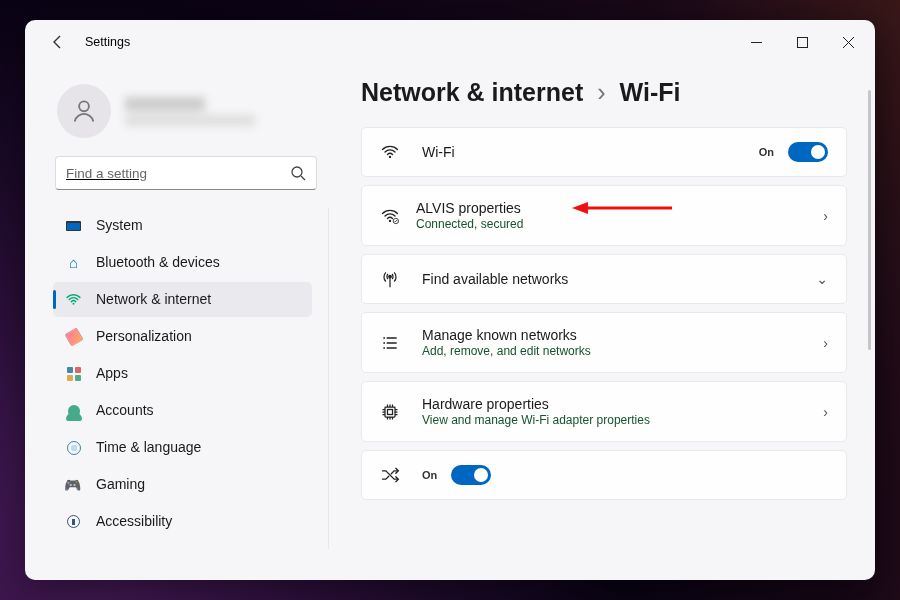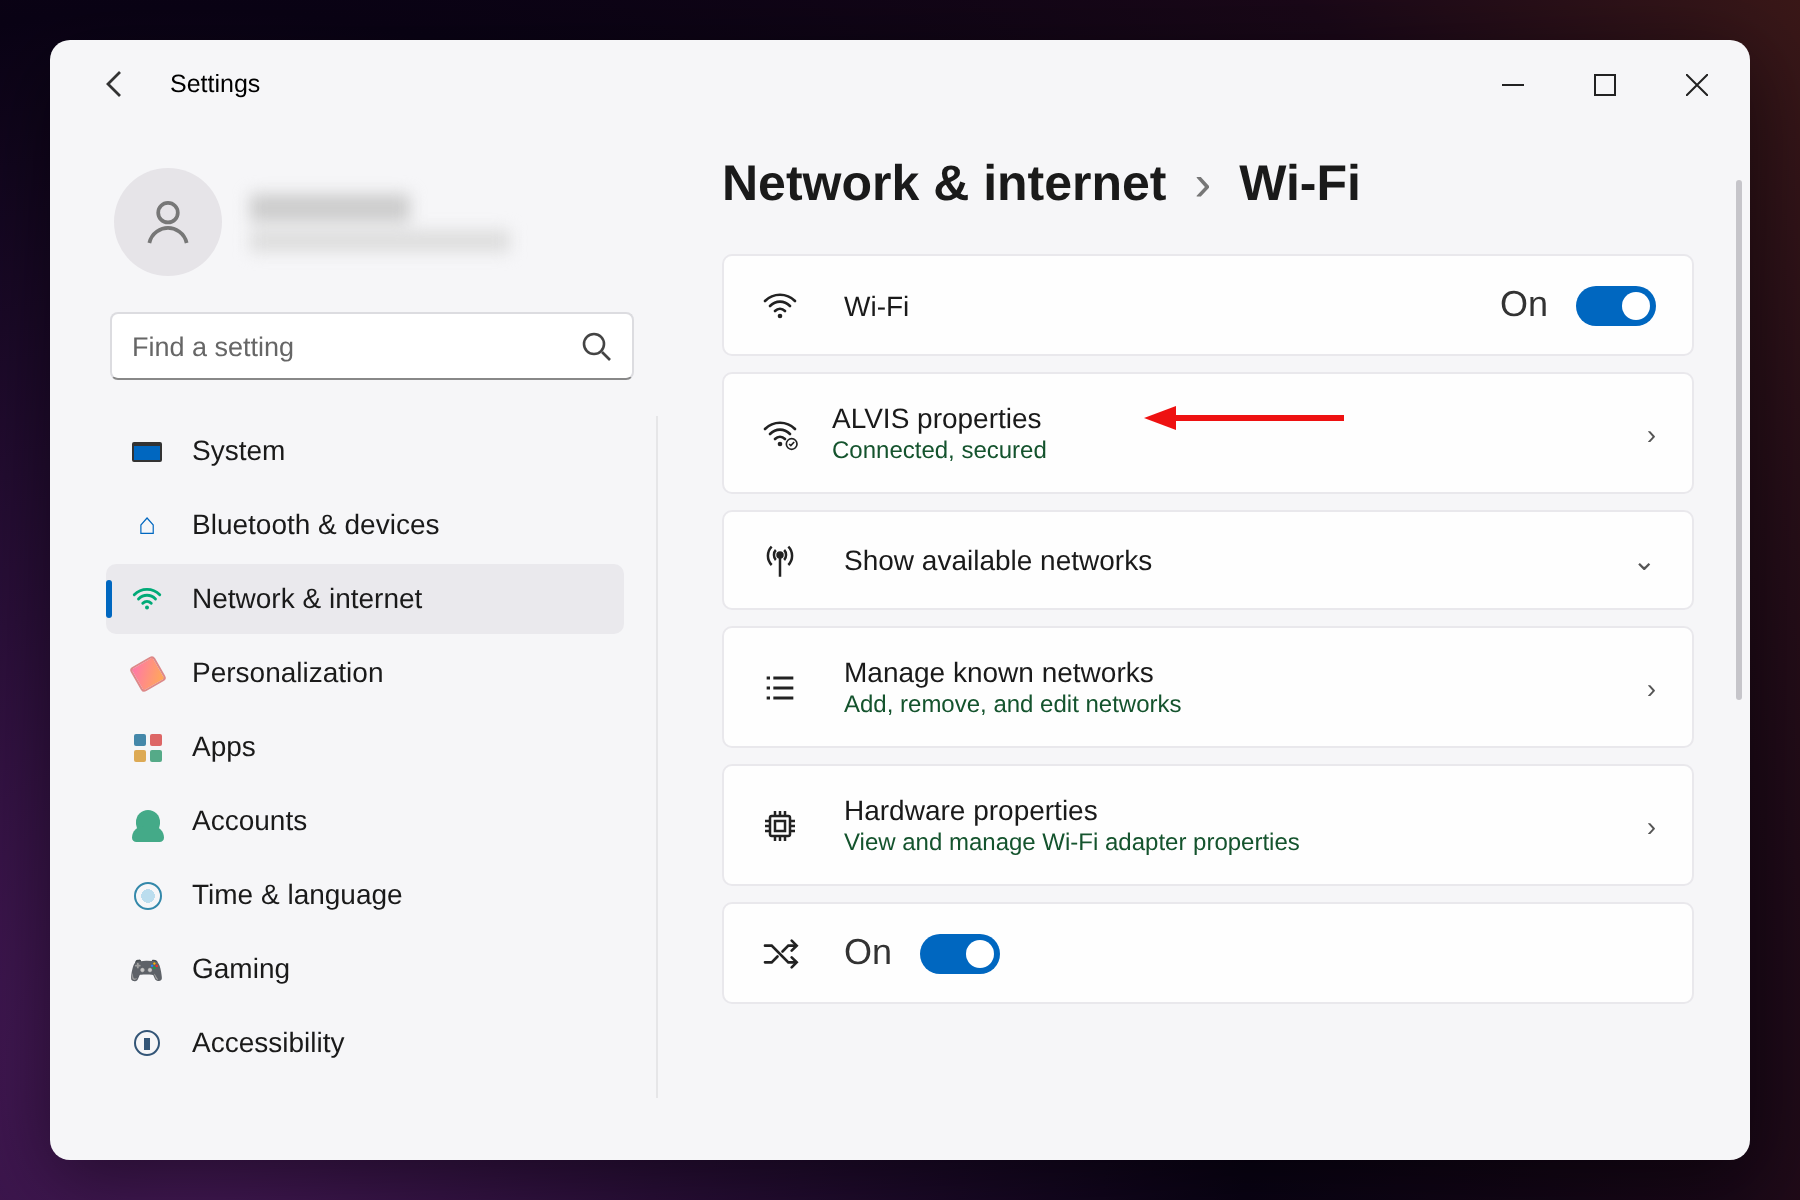--- a/index.html
+++ b/index.html
@@ -43,21 +43,21 @@
     background: #e6e4e8; display: flex; align-items: center; justify-content: center;
   }
   .avatar svg { width: 28px; height: 28px; stroke: #777; }
   .profile-info { filter: blur(4px); }
   .profile-name { font-size: 14px; font-weight: 600; color: #888; background: #ccc; width: 80px; height: 14px; margin-bottom: 4px;}
   .profile-sub { font-size: 12px; color: #aaa; background: #ddd; width: 130px; height: 11px;}
 
   .searchbox {
     display: flex; align-items: center;
     background: #fff; border: 1px solid #dcdce0; border-bottom: 1.5px solid #888;
-    border-radius: 4px; height: 24px; padding: 16px 10px; margin: 0 12px 18px 2px;
+    border-radius: 4px; height: 24px; padding: 16px 10px; margin: 0 12px 18px 2px; text-decoration: underline;
   }
   .searchbox input { flex: 1; border: none; outline: none; font-size: 13.5px; background: transparent; color: #333;}
   .searchbox input::placeholder { color: #666; }
   .searchbox .sicon { width: 16px; height: 16px; }
 
   .nav { display: flex; flex-direction: column; gap: 2px; padding-right: 16px; border-right: 1px solid #00000010; padding-bottom: 10px; overflow-y: auto; }
   .nav-item {
     display: flex; gap: 14px;
     padding: 9px 12px; border-radius: 5px; cursor: pointer;
     font-size: 14px; color: #1a1a1a; position: relative;
@@ -85,21 +85,21 @@
     background: #fefefe; border: 1px solid #e9e8ec; border-radius: 5px;
     padding: 14px 18px; margin-bottom: 8px;
     display: flex; align-items: center; gap: 22px; cursor: pointer;
     position: relative;
   }
   .card-icon { width: 20px; height: 20px; display: flex; align-items: center; justify-content: center; flex-shrink: 0; }
   .card-text { flex: 1; display: flex; flex-direction: column; gap: 1px;}
   .card-title { font-size: 14px; color: #1a1a1a; }
   .card-sub { font-size: 12px; color: #14532d; }
   .card-right { display: flex; align-items: center; gap: 14px; }
-  .card-right .label { font-size: 18px; color: #333; }
+  .card-right .label { font-size: 11px; color: #333; font-weight: bold; }
   .chev { color: #555; font-size: 14px; }
 
   .toggle {
     width: 40px; height: 20px; background: #0067c0; border-radius: 11px; position: relative; cursor: pointer;
   }
   .toggle::after {
     content: ""; position: absolute; right: 3px; top: 3px; width: 14px; height: 14px;
     background: #fff; border-radius: 50%;
   }
 
@@ -288,21 +288,21 @@
         </div>
 
         <div class="card">
           <span class="card-icon">
             <svg width="20" height="20" viewBox="0 0 24 24" stroke="#222" stroke-width="1.5" fill="none">
                 <path d="M12 10v12M7 4c-3 3-3 8 0 11M17 4c3 3 3 8 0 11M9.5 6c-1.5 1.5-1.5 4.5 0 6M14.5 6c1.5 1.5 1.5 4.5 0 6"></path>
                 <circle cx="12" cy="9" r="1.5" fill="#222"></circle>
               </svg>
           </span>
           <div class="card-text">
-            <span class="card-title">Show available networks</span>
+            <span class="card-title">Find available networks</span>
           </div>
           <div class="card-right">
               <span class="chev">⌄</span>
             </div>
         </div>
 
         <div class="card">
           <span class="card-icon">
             <svg width="20" height="20" viewBox="0 0 24 24" stroke="#222" stroke-width="1.8">
                 <path d="M4 6h2M8 6h12M4 12h2M8 12h12M4 18h2M8 18h12"></path>

